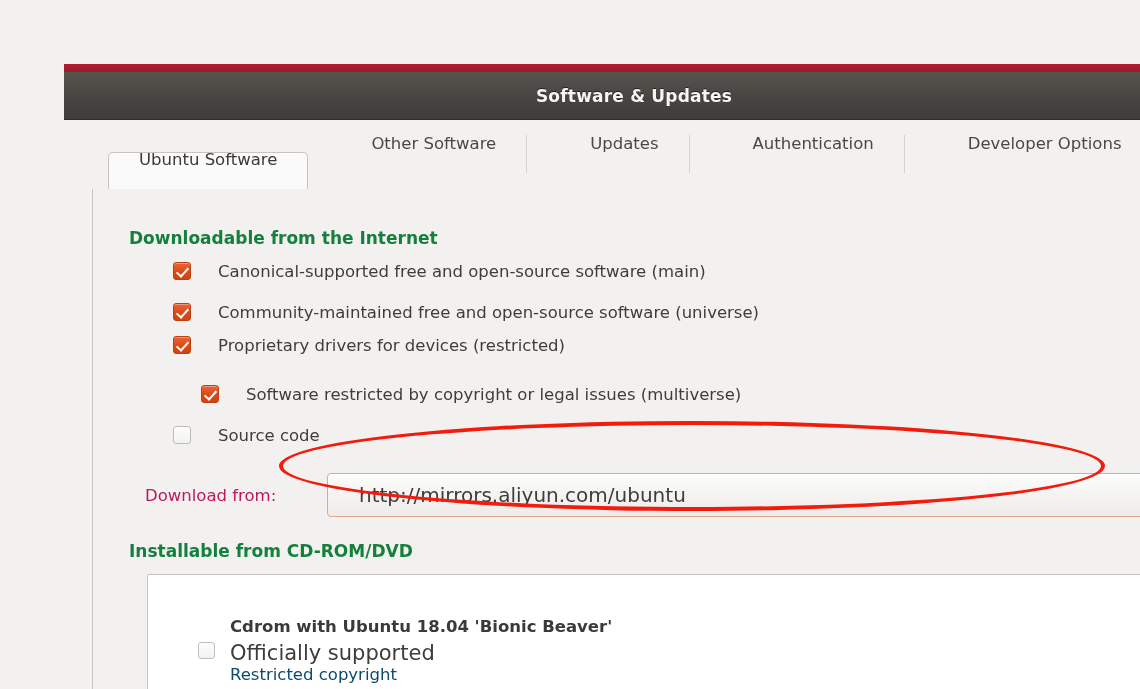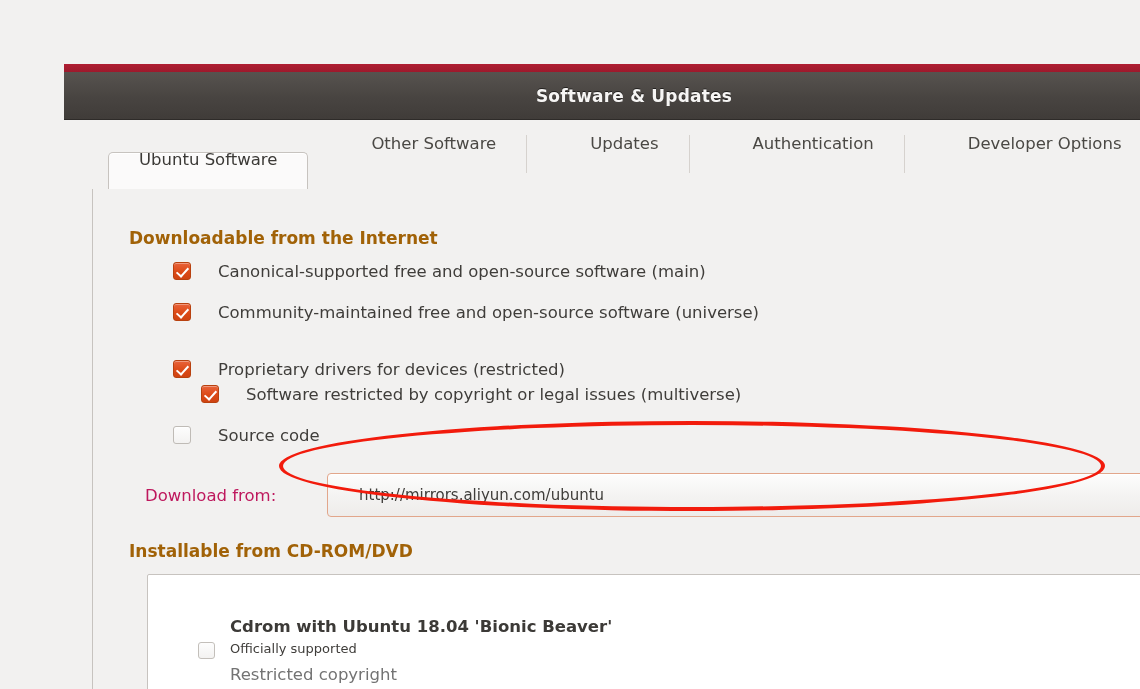--- a/index.html
+++ b/index.html
@@ -114,21 +114,21 @@
     background: #f2f1f0;
     border: 1px solid #c7c3bf;
     border-top: none;
     border-radius: 0 0 4px 4px;
   }
 
   .section-heading {
     position: absolute;
     font-size: 17px;
     font-weight: bold;
-    color: #a16207;
+    color: #15803d;
   }
   #heading-internet { left: 20px; top: 23px; }
   #heading-cdrom    { left: 20px; top: 336px; }
 
   
   .check-row {
     position: absolute;
     left: 48px;
     display: flex;
     align-items: center;
@@ -188,21 +188,21 @@
     width: 930px;
     height: 44px;
     background: linear-gradient(180deg, #fdfdfd 0%, #f4f3f2 52%, #eeecea 100%);
     border: 1px solid #e2a68b;
     border-radius: 4px;
     display: flex;
     align-items: center;
     box-shadow: inset 0 1px 0 #ffffff;
   }
   .combo-value {
-    font-size: 15px;
+    font-size: 20px;
     color: #3f3d3a;
     padding-left: 15px;
     white-space: nowrap;
   }
 
   
   .cdrom-list {
     position: absolute;
     left: 38px;
     top: 369px;
@@ -225,28 +225,28 @@
     position: absolute;
     left: 50px; top: 10px;
     font-size: 16.5px;
     font-weight: bold;
     color: #3c3a37;
     white-space: nowrap;
   }
   .cdrom-line1 {
     position: absolute;
     left: 50px; top: 34px;
-    font-size: 13px;
+    font-size: 21px;
     color: #3f3d3a;
   }
   .cdrom-line2 {
     position: absolute;
     left: 50px; top: 58px;
     font-size: 16.5px;
-    color: #737373;
+    color: #0c4a6e;
   }
 
   
   .actionbar {
     position: absolute;
     left: 0;
     top: 631px;
     width: 1140px;
     height: 58px;
     background: #f2f1f0;
@@ -321,21 +321,21 @@
       <div class="check-row" style="top:54px;">
         <span class="chk on"></span>
         <span class="check-label">Canonical-supported free and open-source software (main)</span>
       </div>
 
       <div class="check-row" style="top:95px;">
         <span class="chk on"></span>
         <span class="check-label">Community-maintained free and open-source software (universe)</span>
       </div>
 
-      <div class="check-row" style="top:152px;">
+      <div class="check-row" style="top:128px;">
         <span class="chk on"></span>
         <span class="check-label">Proprietary drivers for devices (restricted)</span>
       </div>
 
       <div class="check-row" style="top:177px;padding-left:28px;">
         <span class="chk on"></span>
         <span class="check-label">Software restricted by copyright or legal issues (multiverse)</span>
       </div>
 
       <div class="check-row" style="top:218px;">

